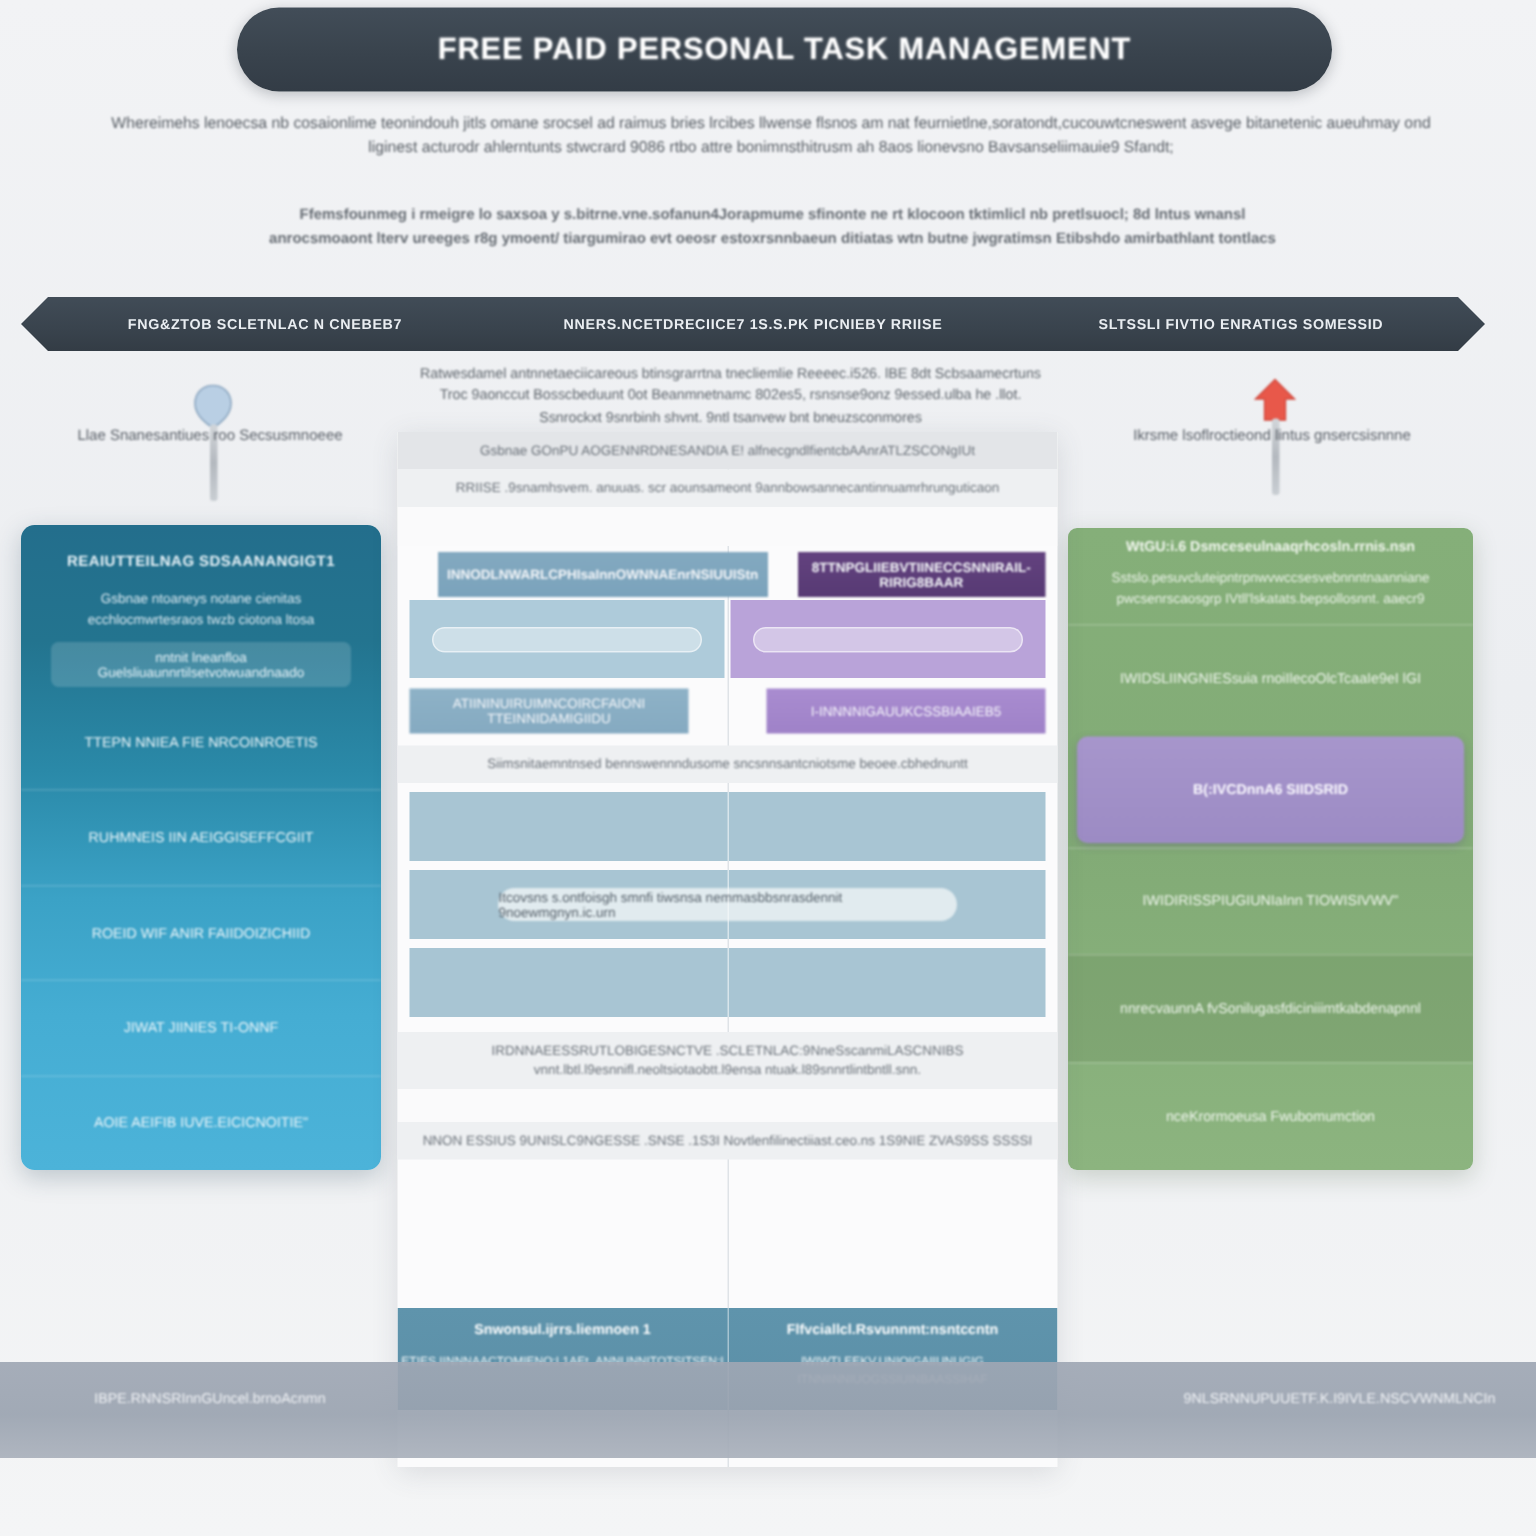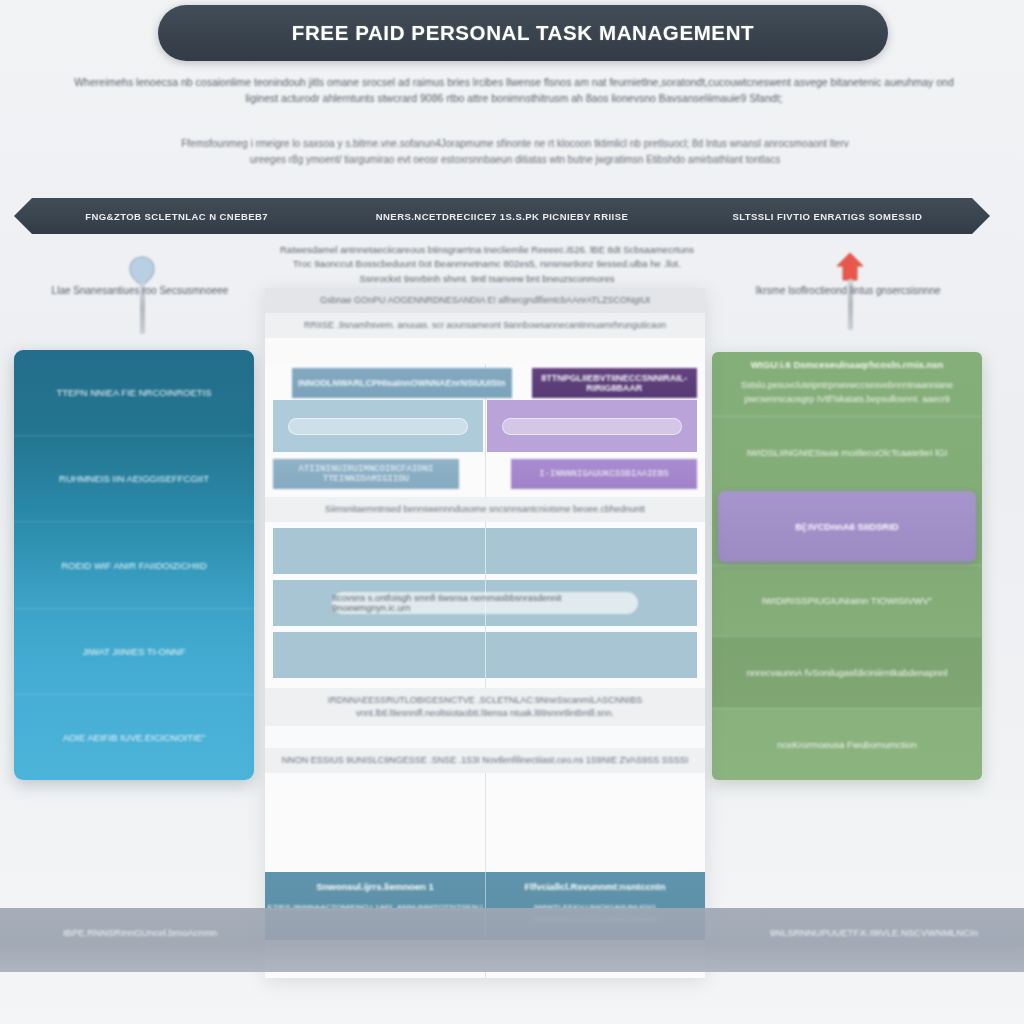--- a/index.html
+++ b/index.html
@@ -79,20 +79,21 @@
     line-height: 1.55;
   }
   #intro-1 {
     left: 72px; top: 74px; width: 884px;
     font-size: 10.5px;
   }
   #intro-2 {
     left: 170px; top: 136px; width: 690px;
     font-size: 10px;
     color: #676d74;
+    font-weight: bold;
   }
 
   
   #header-band {
     position: absolute;
     left: 14px;
     top: 198px;
     width: 976px;
     height: 36px;
     background: linear-gradient(180deg, #414c57 0%, #39434d 60%, #333c45 100%);
@@ -355,21 +356,20 @@
   .cc-label {
     flex: 1 1 0;
     height: 30px;
     display: flex;
     align-items: center;
     justify-content: center;
     color: #f7f8fb;
     font-size: 9px;
     text-align: center;
     padding: 0 6px;
-    font-family: Liberation Mono, monospace;
   }
   .cc-label.blue   { background: linear-gradient(180deg, #8eb2c7 0%, #85aac1 100%); }
   .cc-label.purple { background: linear-gradient(180deg, #a98cd0 0%, #9f82c8 100%); margin-left: 48px; }
 
   .cc-wide {
     margin: 6px 8px 0;
     height: 46px;
     background: #a8c5d3;
     position: relative;
   }
@@ -432,21 +432,21 @@
   }
   .bb-text {
     position: absolute;
     top: 927px;
     font-size: 9.5px;
     color: #f1f3f6;
     text-align: center;
     white-space: nowrap;
   }
   #bb-left  { left: 20px;  width: 240px; }
-  #bb-right { left: 749px; width: 250px; }
+  #bb-right { left: 768px; width: 250px; }
 </style>
 </head>
 <body>
 
 <div id="page">
 
   <div id="title-banner">
     <div id="title-text">FREE PAID PERSONAL TASK MANAGEMENT</div>
   </div>
 
@@ -473,20 +473,25 @@
     </svg>
     <div class="stem"></div>
   </div>
   <div class="col-caption blur-sm" id="right-caption">Ikrsme lsoflroctieond lintus gnsercsisnnne</div>
 
   <div class="center-note blur-sm" id="center-note-1">Ratwesdamel antnnetaeciicareous   btinsgrarrtna tnecliemlie Reeeec.i526.
 lBE 8dt Scbsaamecrtuns Troc 9aonccut    Bosscbeduunt 0ot Beanmnetnamc 802es5,
 rsnsnse9onz 9essed.ulba he .llot. Ssnrockxt  9snrbinh shvnt. 9ntl tsanvew bnt bneuzsconmores</div>
 
   <div id="left-card">
+    <div class="lc-head">
+      <div class="lc-title blur-sm">REAIUTTEILNAG SDSAANANGIGT1</div>
+      <div class="lc-sub blur-sm">Gsbnae  ntoaneys notane cienitas  ecchlocmwrtesraos  twzb ciotona  ltosa</div>
+      <div class="lc-chip blur-sm">nntnit lneanfloa Guelsliuaunnrtilsetvotwuandnaado</div>
+    </div>
     <div class="lc-row lead blur-sm">TTEPN NNIEA FIE NRCOINROETIS</div>
     <div class="lc-row blur-sm">RUHMNEIS IIN AEIGGISEFFCGIIT</div>
     <div class="lc-row blur-sm">ROEID WIF ANIR FAIIDOIZICHIID</div>
     <div class="lc-row blur-sm">JIWAT JIINIES  TI-ONNF</div>
     <div class="lc-row blur-sm">AOIE AEIFIB IUVE.EICICNOITIE"</div>
   </div>
 
   <div id="right-card">
     <div class="rc-head">
       <div class="rc-title blur-sm">WtGU:i.6  Dsmceseulnaaqrhcosln.rrnis.nsn</div>

